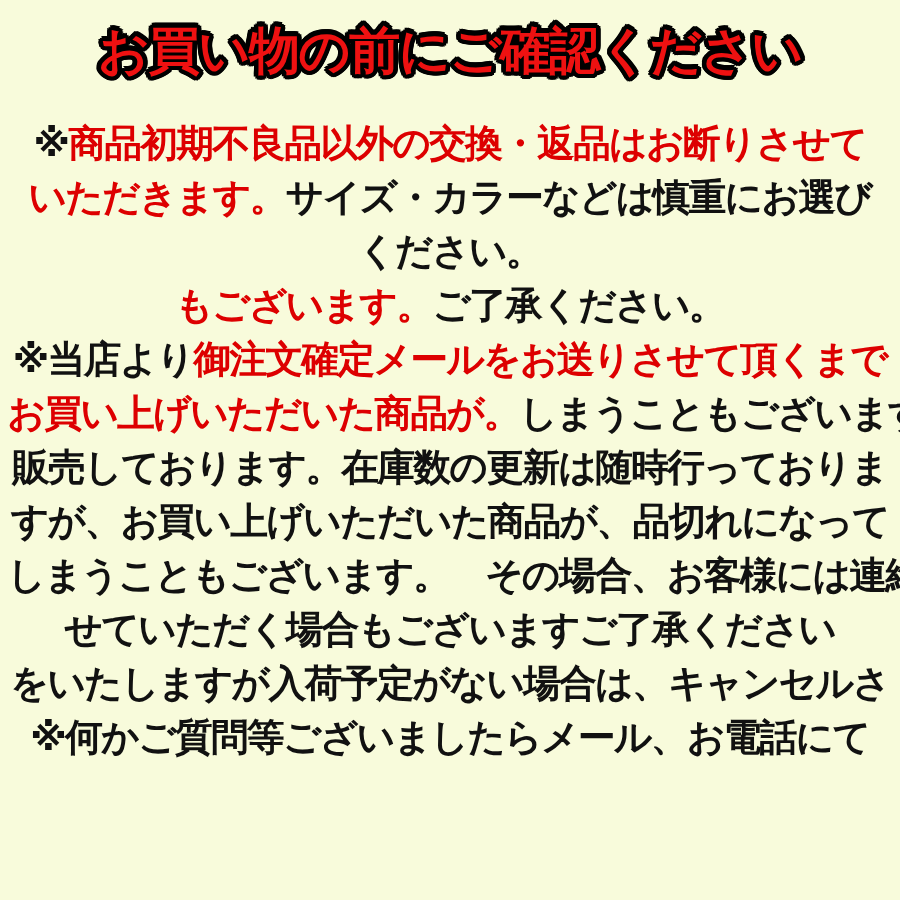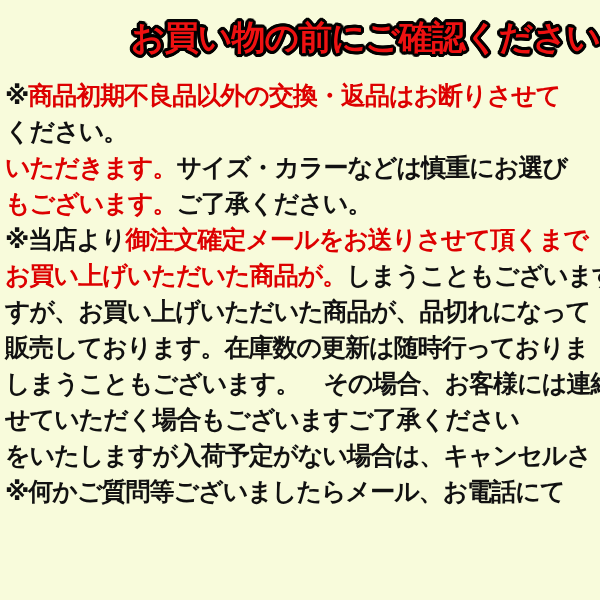--- a/index.html
+++ b/index.html
@@ -9,21 +9,21 @@
   body {
     width: 600px;
     height: 600px;
     overflow: hidden;
     background: var(--bg, #f8fbdb);
     font-family: "DejaVu Sans", sans-serif;
     font-weight: bold;
   }
   .title {
     margin-top: 16px;
-    text-align: right;
+    text-align: center;
     font-size: 34px;
     line-height: 42px;
     letter-spacing: -1px;
     color: var(--title-fill, #ee1111);
     text-shadow:
       -3px 0 0 var(--title-outline, #000),
        3px 0 0 var(--title-outline, #000),
        0 -3px 0 var(--title-outline, #000),
        0 3px 0 var(--title-outline, #000),
       -2px -2px 0 var(--title-outline, #000),
@@ -31,45 +31,47 @@
       -2px 2px 0 var(--title-outline, #000),
        2px 2px 0 var(--title-outline, #000),
       -3px -1px 0 var(--title-outline, #000),
        3px -1px 0 var(--title-outline, #000),
       -3px 1px 0 var(--title-outline, #000),
        3px 1px 0 var(--title-outline, #000),
       -1px -3px 0 var(--title-outline, #000),
        1px -3px 0 var(--title-outline, #000),
       -1px 3px 0 var(--title-outline, #000),
        1px 3px 0 var(--title-outline, #000);
+    font-family: Liberation Mono, monospace;
   }
   .notice {
     margin-top: 20px;
     padding: 0 5px;
     font-size: 25px;
     line-height: 36px;
     letter-spacing: -1px;
+    text-align: center;
   }
   .line {
     white-space: nowrap;
   }
   .seg.black { color: var(--black, #111111); }
   .seg.red   { color: var(--red, #dd0000); }
 </style>
 </head>
 <body>
 
 <div class="title">お買い物の前にご確認ください</div>
 
 <div class="notice">
     <div class="line"><span class="seg black">※</span><span class="seg red">商品初期不良品以外の交換・返品はお断りさせて</span></div>
+    <div class="line"><span class="seg red">いただきます。</span><span class="seg black">サイズ・カラーなどは慎重にお選び</span></div>
     <div class="line"><span class="seg black">ください。</span></div>
-    <div class="line"><span class="seg red">いただきます。</span><span class="seg black">サイズ・カラーなどは慎重にお選び</span></div>
     <div class="line"><span class="seg red">もございます。</span><span class="seg black">ご了承ください。</span></div>
     <div class="line"><span class="seg black">※当店より</span><span class="seg red">御注文確定メールをお送りさせて頂くまで</span></div>
     <div class="line"><span class="seg red">お買い上げいただいた商品が。</span><span class="seg black">しまうこともございます</span></div>
+    <div class="line"><span class="seg black">販売しております。在庫数の更新は随時行っておりま</span></div>
     <div class="line"><span class="seg black">すが、お買い上げいただいた商品が、品切れになって</span></div>
-    <div class="line"><span class="seg black">販売しております。在庫数の更新は随時行っておりま</span></div>
     <div class="line"><span class="seg black">しまうこともございます。　その場合、お客様には連絡</span></div>
     <div class="line"><span class="seg black">せていただく場合もございますご了承ください</span></div>
     <div class="line"><span class="seg black">をいたしますが入荷予定がない場合は、キャンセルさ</span></div>
     <div class="line"><span class="seg black">※何かご質問等ございましたらメール、お電話にて</span></div>
   </div>
 
 </body></html>

